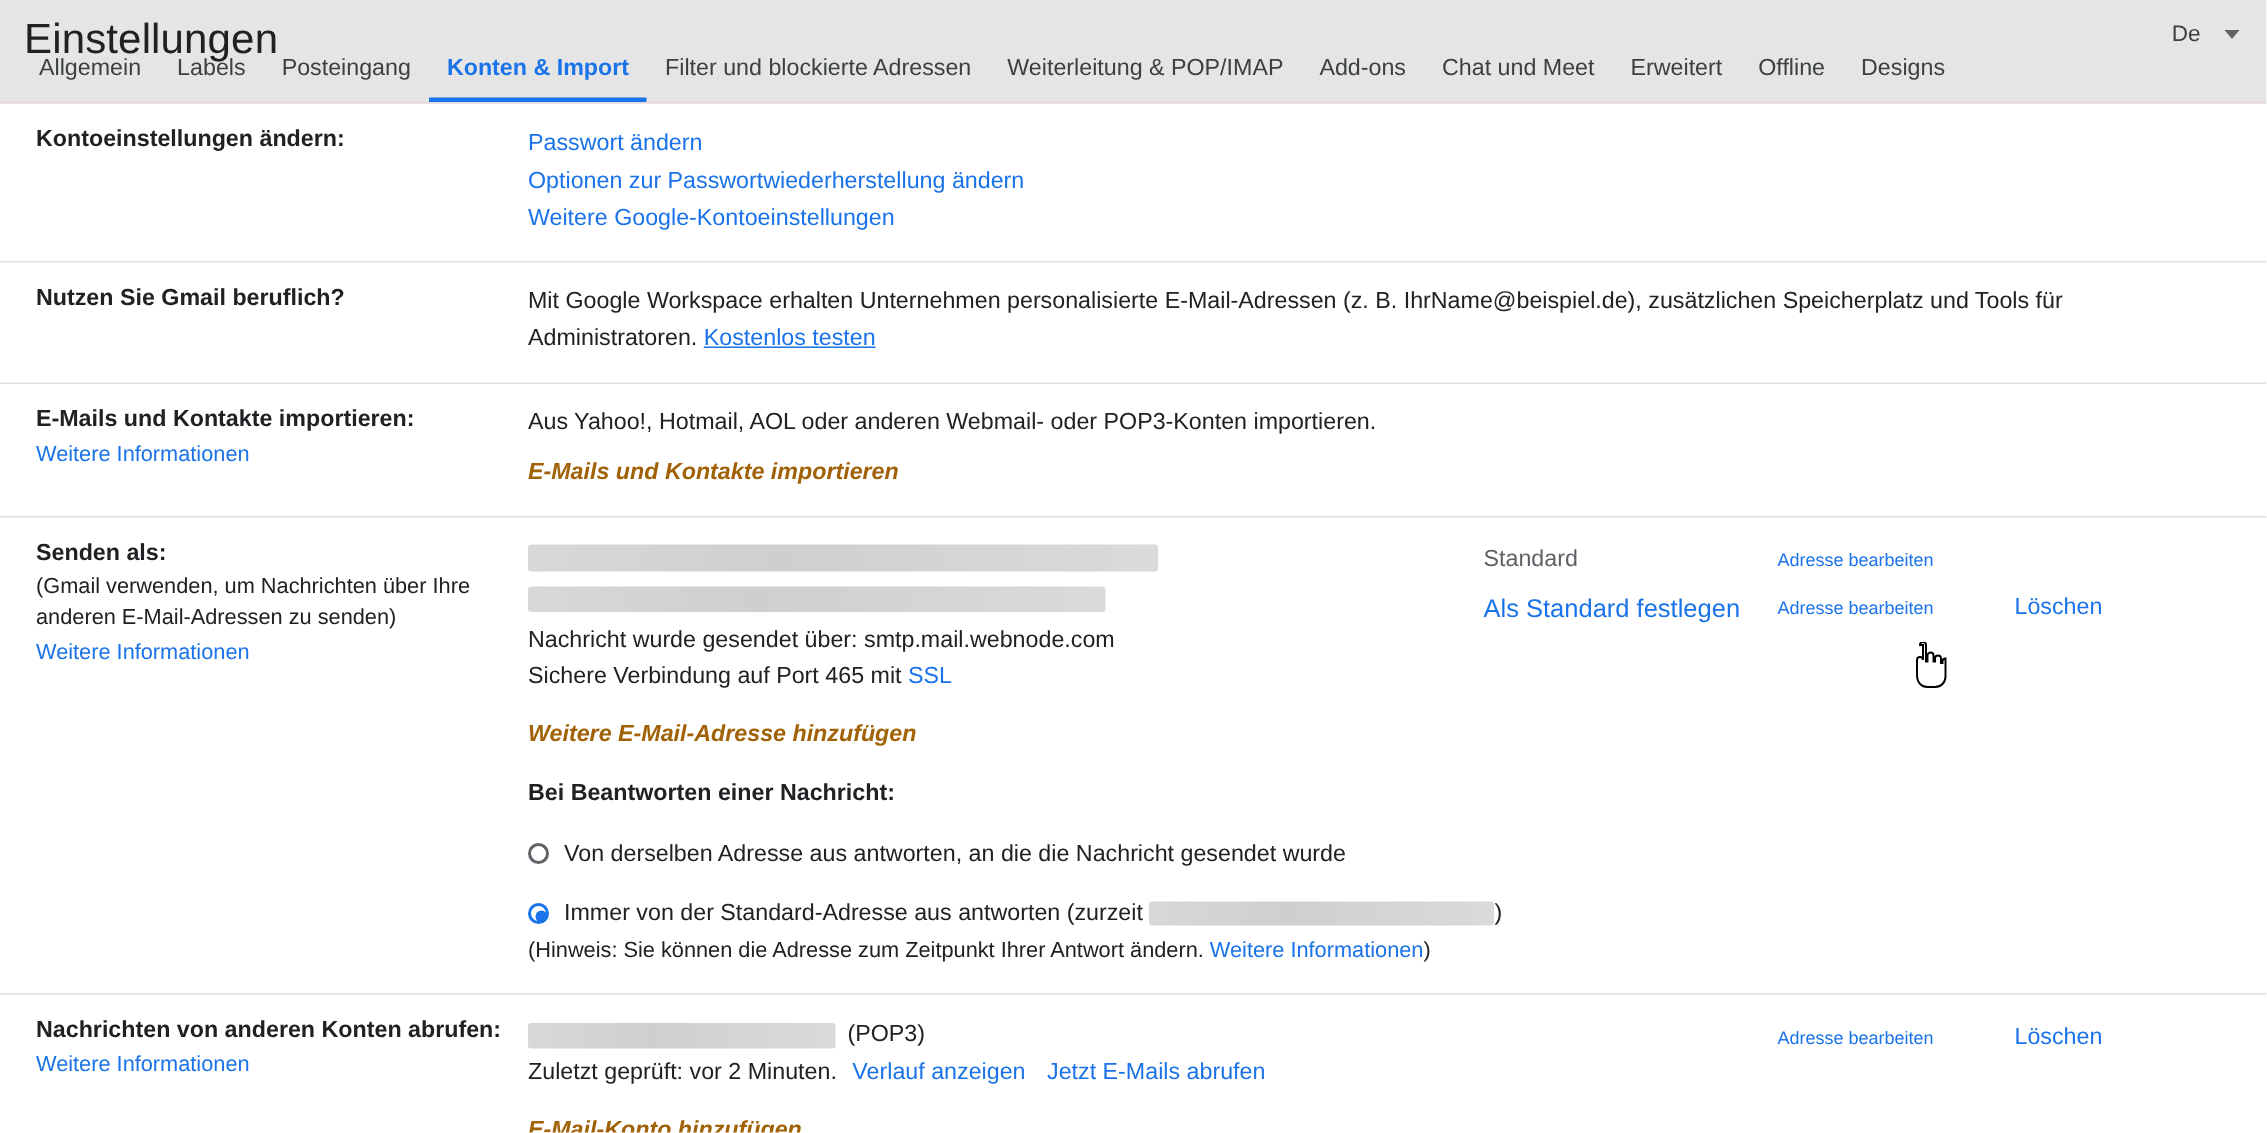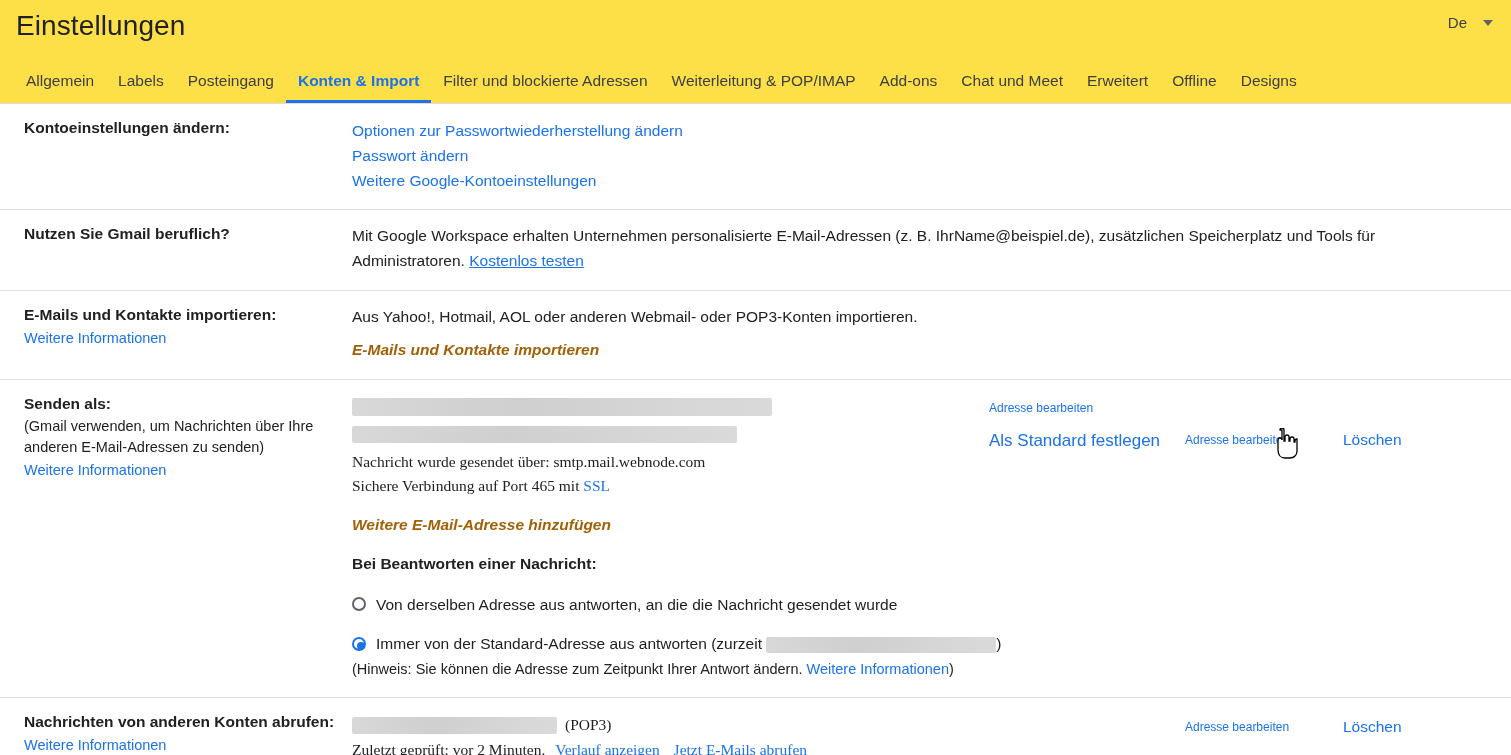--- a/index.html
+++ b/index.html
@@ -12,22 +12,22 @@
   }
   body {
     width: 1511px;
     height: 755px;
     overflow: hidden;
     position: relative;
   }
 
   
   .header {
-    background: #fde047;
-    height: 104px;
+    background: #e5e5e5;
+    height: 69px;
     position: relative;
     border-bottom: 1px solid #e8d6d9;
   }
   .page-title {
     position: absolute;
     left: 16px;
     top: 10px;
     font-size: 28px;
     font-weight: 400;
     color: #202124;
@@ -125,21 +125,21 @@
     filter: blur(0.4px);
     border-radius: 2px;
     vertical-align: middle;
   }
 
   
   .sendas-wrap {
     display: flex;
     width: 100%;
   }
-  .sendas-left { flex: 1 1 auto; min-width: 0; font-family: Liberation Serif, serif; }
+  .sendas-left { flex: 1 1 auto; min-width: 0; }
   .sendas-right {
     flex: 0 0 500px;
     display: block;
     padding-top: 2px;
   }
   .sa-line {
     display: flex;
     align-items: center;
     height: 26px;
   }
@@ -232,22 +232,22 @@
   </div>
 </div>
 
 <div class="content">
 
   <div class="row">
     <div class="col-label">
       <div class="title">Kontoeinstellungen ändern:</div>
     </div>
     <div class="col-main stack">
+      <div><a>Passwort ändern</a></div>
       <div><a>Optionen zur Passwortwiederherstellung ändern</a></div>
-      <div><a>Passwort ändern</a></div>
       <div><a>Weitere Google-Kontoeinstellungen</a></div>
     </div>
   </div>
 
   <div class="row">
     <div class="col-label">
       <div class="title">Nutzen Sie Gmail beruflich?</div>
     </div>
     <div class="col-main">
       <span>Mit Google Workspace erhalten Unternehmen personalisierte E-Mail-Adressen (z. B. IhrName@beispiel.de), zusätzlichen Speicherplatz und Tools für Administratoren.</span>
@@ -284,20 +284,21 @@
             <span class="redacted" style="width:385px;height:17px;"></span>
           </div>
           <div>Nachricht wurde gesendet über: smtp.mail.webnode.com</div>
           <div>
             <span>Sichere Verbindung auf Port 465 mit </span><a>SSL</a>
           </div>
         </div>
 
         <div class="sendas-right">
           <div class="sa-line">
+            <span class="sa-default-text">Standard</span>
             <span class="sa-edit"><a>Adresse bearbeiten</a></span>
           </div>
           <div class="sa-line" style="height:38px;">
             <span class="sa-set-default"><a>Als Standard festlegen</a></span>
             <span class="sa-edit"><a>Adresse bearbeiten</a></span>
             <span class="sa-delete"><a>Löschen</a></span>
           </div>
         </div>
       </div>
 

